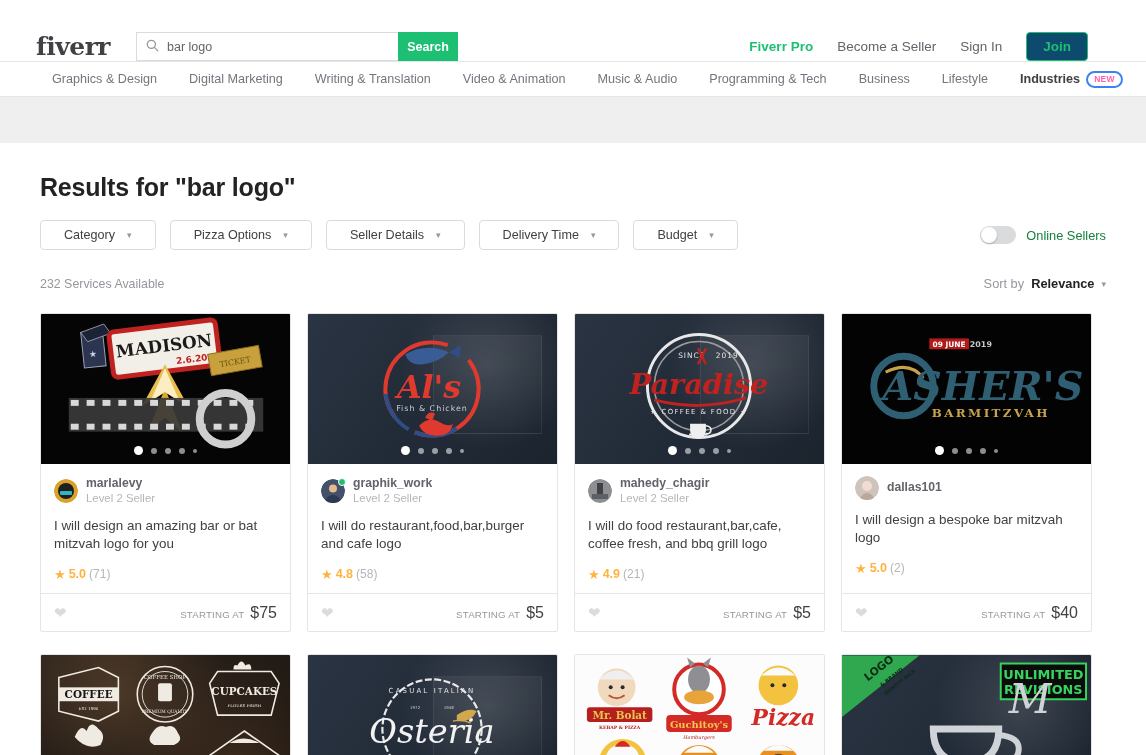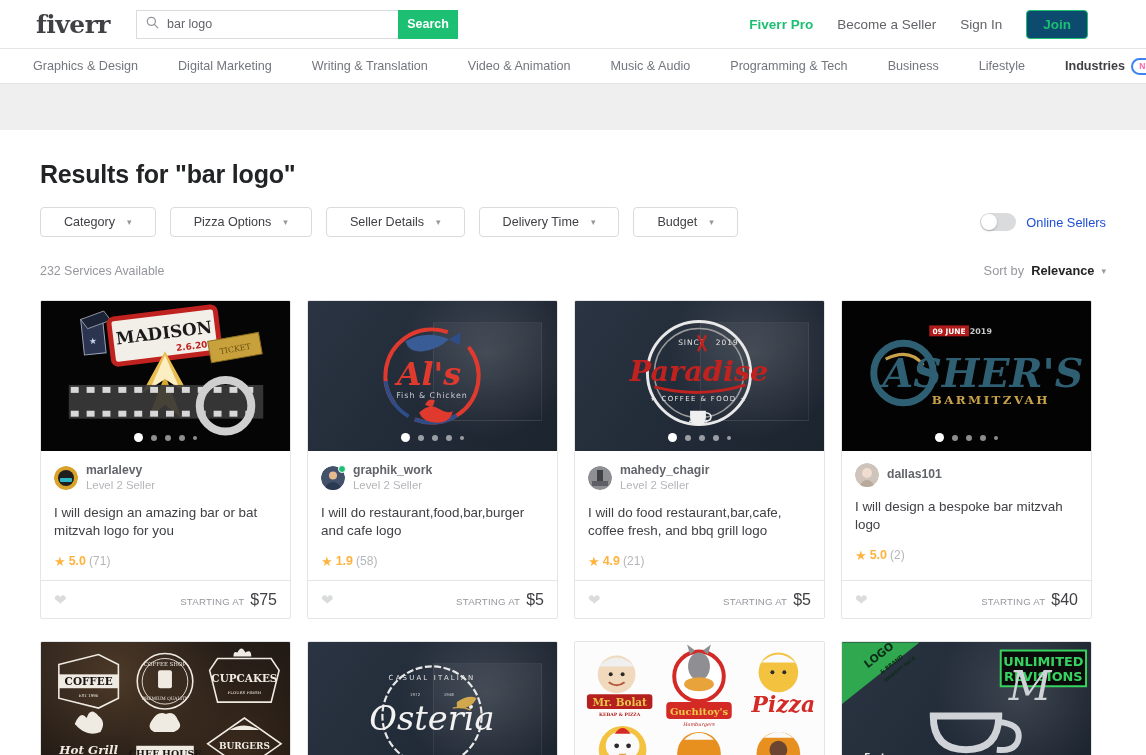--- a/index.html
+++ b/index.html
@@ -7,22 +7,22 @@
     margin: 0; padding: 0;
     width: 1146px; height: 755px;
     overflow: hidden;
     background: #ffffff;
     font-family: "Liberation Sans", sans-serif;
     color: #404145;
   }
 
   
   .header {
-    height: 49px;
-    display: flex; align-items: center;
+    height: 62px;
+    display: flex; align-items: flex-end;
     padding: 0 28px;
     background: #fff;
     border-bottom: 1px solid #e4e5e7;
   }
   .logo {
     font-family: "DejaVu Serif", serif;
     font-weight: 700;
     font-size: 25px;
     letter-spacing: -0.5px;
     color: #404145;
@@ -84,24 +84,24 @@
     padding: 6px 16px;
     background: #0c4a6e;
     cursor: pointer;
     font-family: "Liberation Sans", sans-serif;
   }
 
   
   .catnav {
     height: 35px;
     display: flex; align-items: center;
-    padding: 0 17px;
+    padding: 0 36px;
     border-bottom: 1px solid #e4e5e7;
     background: #fff;
-    gap: 8px;
+    gap: 0;
   }
   .cat-item {
     font-size: 12.6px;
     color: #74767e;
     cursor: pointer;
     padding: 0 16px;
     white-space: nowrap;
     display: flex; align-items: center; gap: 6px;
   }
   .cat-item.strong { color: #404145; font-weight: 700; padding-right: 0; }
@@ -160,21 +160,21 @@
   }
   .toggle::after {
     content: "";
     position: absolute;
     width: 16px; height: 16px;
     border-radius: 50%;
     background: #fff;
     top: 1px; left: 1px;
     box-shadow: 0 1px 2px rgba(0,0,0,.25);
   }
-  .toggle-label { font-size: 12.8px; color: #1d4ed8; }
+  .toggle-label { font-size: 12.8px; color: #15803d; }
 
   .meta-row {
     display: flex; align-items: center;
     margin-top: 26px;
   }
   .count { font-size: 12.4px; color: #95979d; }
   .sort { margin-left: auto; font-size: 12.8px; color: #95979d; display:flex; align-items:center; gap:7px; cursor:pointer;}
   .sort b { color: #222325; font-weight: 700; }
 
   
@@ -484,21 +484,21 @@
             <span class="online-dot"></span>
           </div>
           <div>
             <div class="sname">graphik_work</div>
             <div class="slevel">Level 2 Seller</div>
           </div>
         </div>
         <div class="gig-title">I will do restaurant,food,bar,burger and cafe logo</div>
         <div class="rating">
           <span class="star">★</span>
-          <span class="rate-val">1.9</span>
+          <span class="rate-val">4.8</span>
           <span class="rate-cnt">(58)</span>
         </div>
       </div>
       <div class="card-foot">
         <span class="heart">❤</span>
         <div class="price">
           <span class="starting">STARTING AT</span>
           <span class="amount">$5</span>
         </div>
       </div>

